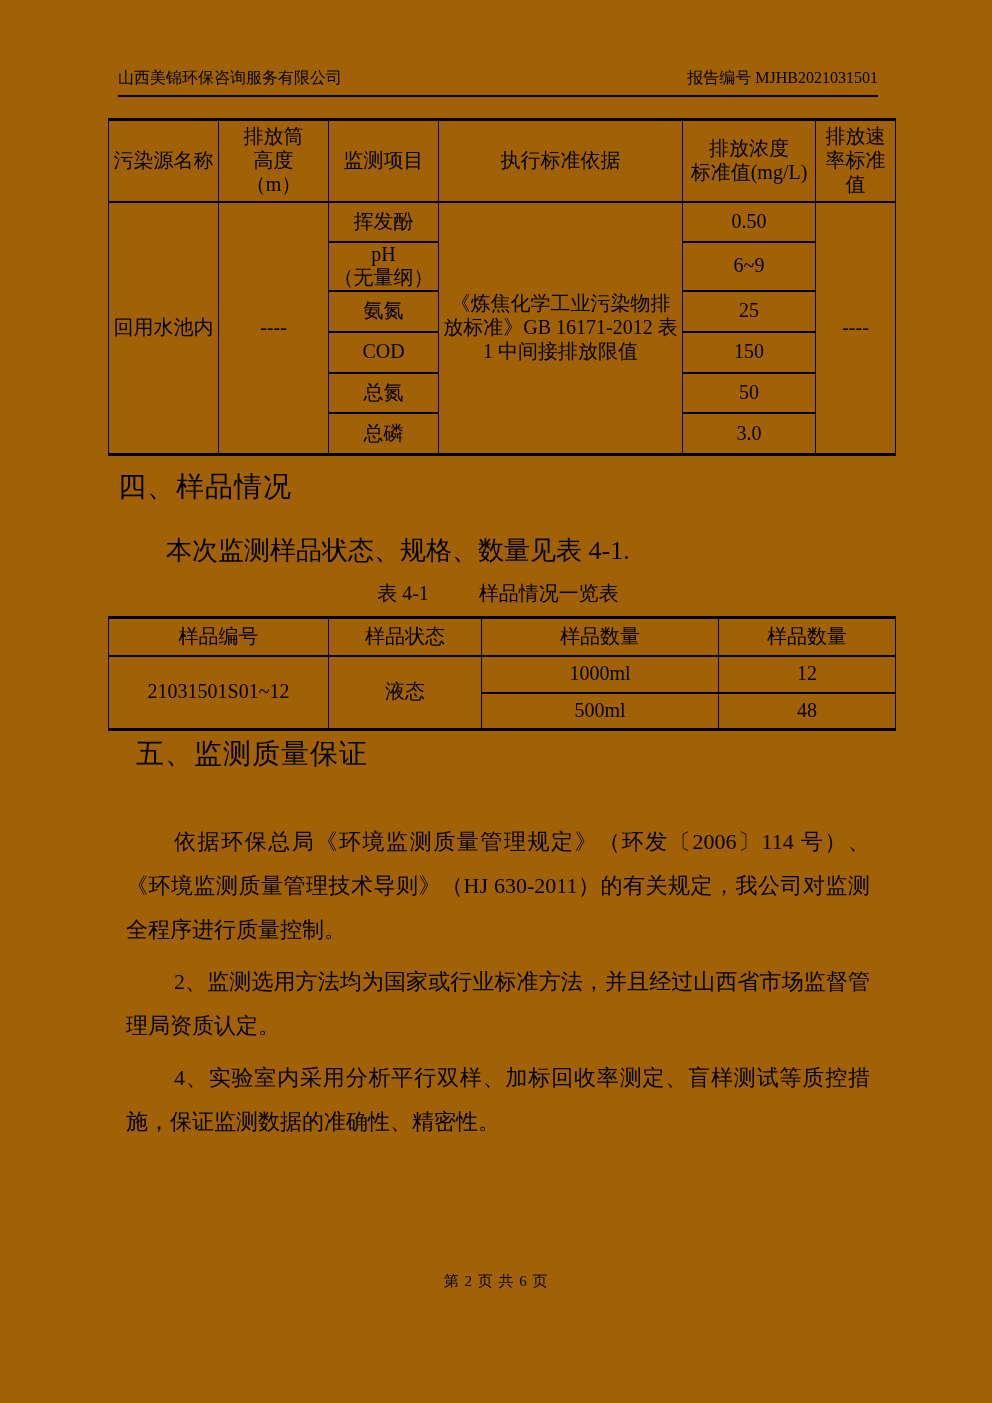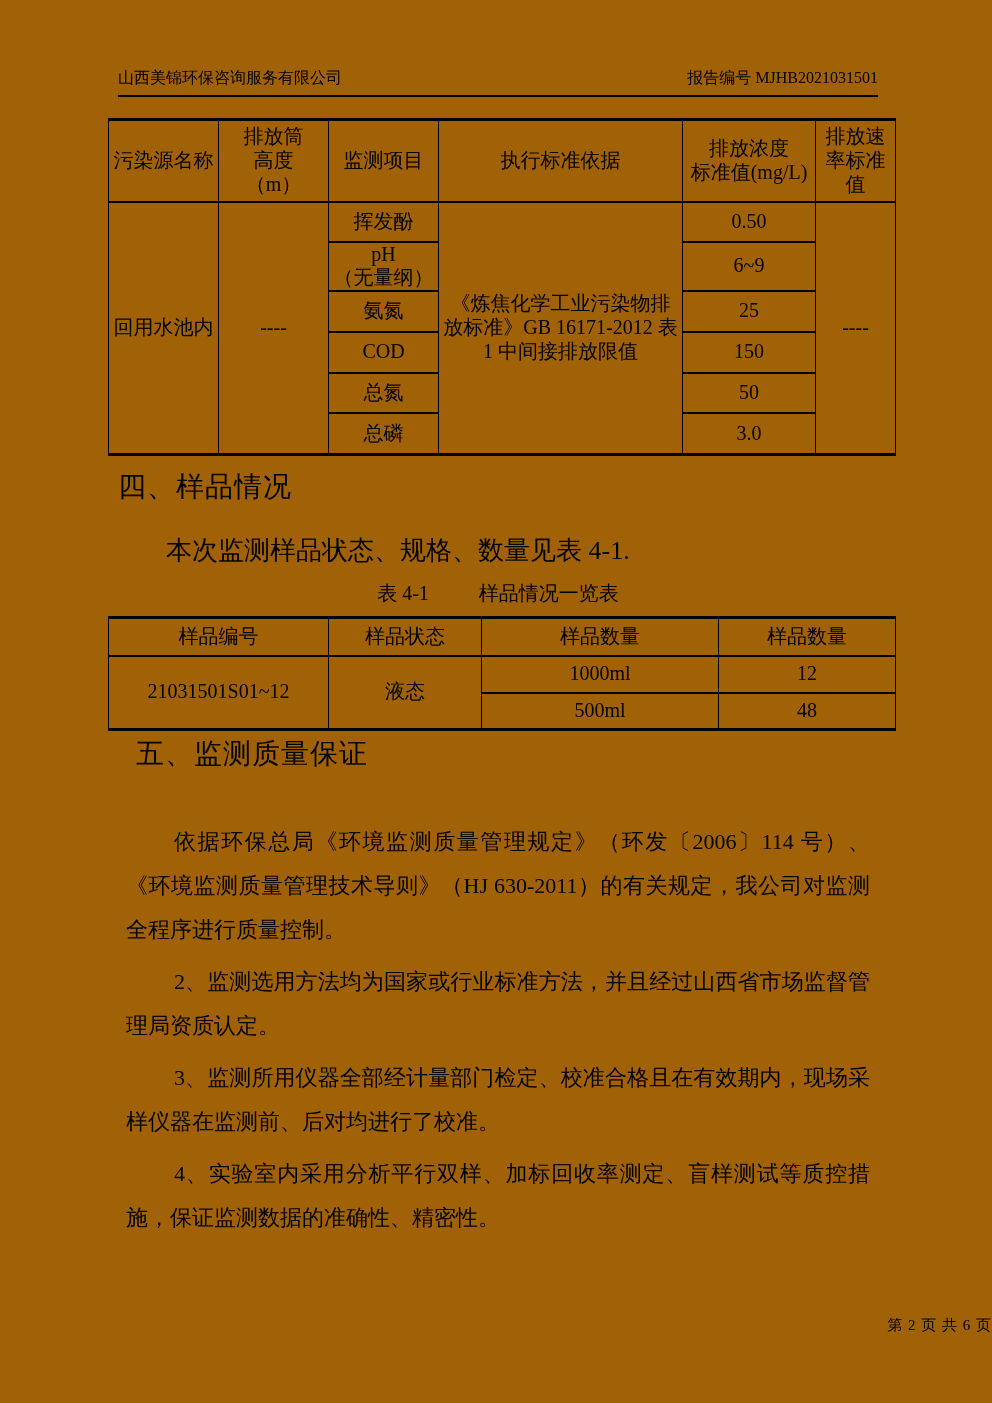--- a/index.html
+++ b/index.html
@@ -57,21 +57,21 @@
     position:absolute;left:118px;top:812px;width:760px;
   }
   .bodytext p{
     margin:8px;font-size:22px;line-height:44px;
     text-align:justify;text-indent:48px;
   }
 
   
   .footer{
     position:absolute;left:0;top:1272px;width:992px;
-    text-align:right;font-size:15px;letter-spacing:1px;margin-top:44px;
+    text-align:center;font-size:15px;letter-spacing:1px;
   }
 </style>
 </head>
 <body>
 
 <div class="page">
 
   <div class="hdr">
     <span>山西美锦环保咨询服务有限公司</span>
     <span>报告编号 MJHB2021031501</span>
@@ -166,19 +166,18 @@
       <td>500ml</td>
       <td>48</td>
     </tr>
   </tbody>
     </table>
 
   <div class="sec-title s5-title">五、监测质量保证</div>
   <div class="bodytext">
     <p>依据环保总局《环境监测质量管理规定》（环发〔2006〕114 号）、《环境监测质量管理技术导则》（HJ 630-2011）的有关规定，我公司对监测全程序进行质量控制。</p>
     <p>2、监测选用方法均为国家或行业标准方法，并且经过山西省市场监督管理局资质认定。</p>
-    <p>3、监测所用仪器全部经计量部门检定、校准合格且在有效期内，现场采样仪器在监测前、后对均进行了校准。</p>
     <p>4、实验室内采用分析平行双样、加标回收率测定、盲样测试等质控措施，保证监测数据的准确性、精密性。</p>
   </div>
 
   <div class="footer">第 2 页 共 6 页</div>
 
 </div>
 
 </body></html>

